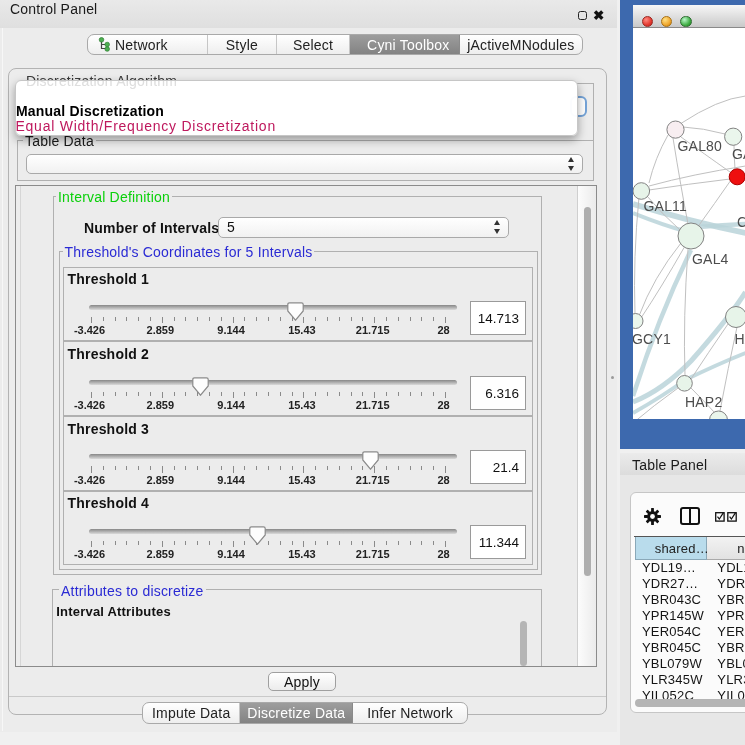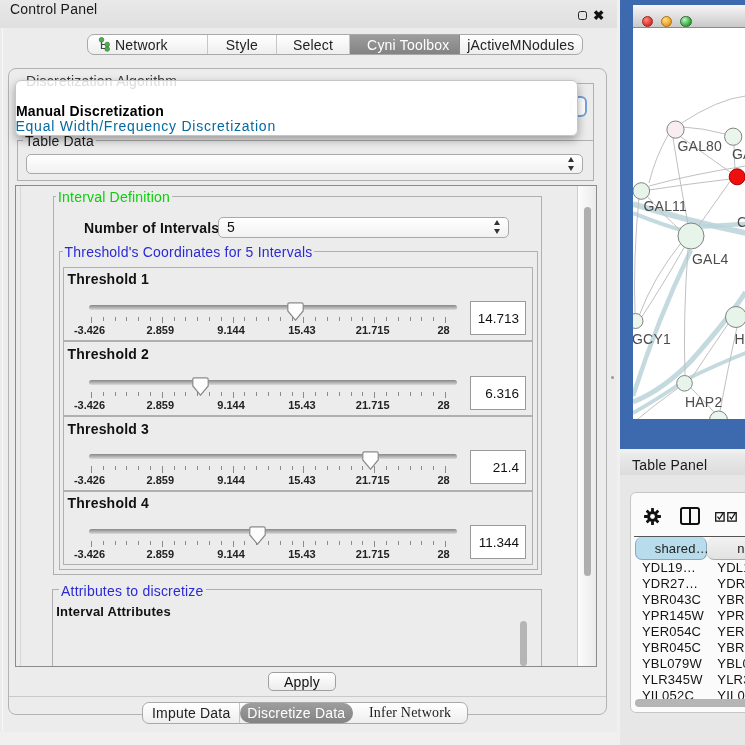--- a/index.html
+++ b/index.html
@@ -52,21 +52,21 @@
 
 #netwin{left:620px;top:0;width:125px;height:449px;background:#3d69ae;}
 #nettitle{left:12.5px;top:5px;width:112.5px;height:23px;background:linear-gradient(#f7f7f7,#c9c9c9);border-bottom:1px solid #8a8a8a;}
 .light{position:absolute;top:10.5px;width:11.6px;height:11.6px;border-radius:50%;}
 #netcanvas{left:12.5px;top:28px;width:112.5px;height:391px;background:#fff;overflow:hidden;}
 
 #tptitle{left:620px;top:453px;width:125px;height:21.5px;background:linear-gradient(#ebebeb,#dcdcdc);}
 #tptitle span{position:absolute;left:12px;top:4px;font-size:14px;color:#1a1a1a;}
 #tpbody{left:620px;top:474.5px;width:125px;height:270.5px;background:#e7e7e7;}
 #tpcard{left:9.7px;top:17px;width:120px;height:221px;background:#fbfbfb;border:1px solid #c6c6c6;border-radius:6px 0 0 6px;overflow:hidden;}
-.hdrcell{position:absolute;top:44.5px;height:22.7px;font-size:13px;color:#222;border-radius:7px;}
+.hdrcell{position:absolute;top:44.5px;height:22.7px;font-size:13px;color:#222;}
 .trow{position:absolute;left:0;width:120px;font-size:13px;color:#151515;white-space:nowrap;}
 </style>
 </head>
 <body>
 
 <div class="abs" id="cp"></div>
 <div class="abs" style="left:2px;top:28px;width:1px;height:703px;background:#f7f7f7;"></div>
 <div class="abs" id="cptitle">
     <span class="t">Control Panel</span>
   </div>
@@ -319,28 +319,28 @@
 
   <div class="abs" id="vsbtrack"></div>
   <div class="abs" id="vsbthumb"></div>
 </div>
 
 <div class="abs" id="applybtn">Apply</div>
 <div class="abs" style="left:9px;top:696px;width:597px;height:1px;background:#c9c9c9;"></div>
 
 <div class="abs tabstrip" id="bottabs">
   <div class="seg" style="width:98px;">Impute Data</div>
-  <div class="seg sel" style="width:113.5px;border-radius:10px;">Discretize Data</div>
-  <div class="seg" style="width:114.5px;font-family:Liberation Serif, serif;">Infer Network</div>
+  <div class="seg sel" style="width:113.5px;">Discretize Data</div>
+  <div class="seg" style="width:114.5px;">Infer Network</div>
 </div>
 
 <div class="abs" id="popup">
   <div class="abs" style="left:10px;top:-7px;font-size:14px;color:#dedede;">Discretization Algorithm</div>
   <div class="abs" style="left:0px;top:22.5px;font-size:14px;font-weight:bold;color:#000;">Manual Discretization</div>
-  <div class="abs" style="left:-0.5px;top:37.5px;font-size:14px;color:#0369a1;letter-spacing:0.75px;">Equal Width/Frequency Discretization</div>
+  <div class="abs" style="left:-0.5px;top:37.5px;font-size:14px;color:#be185d;letter-spacing:0.75px;">Equal Width/Frequency Discretization</div>
 </div>
 
 <div class="abs" style="left:610.5px;top:375.5px;width:3px;height:3px;border-radius:50%;background:#9a9a9a;"></div>
 
 <div class="abs" id="netwin">
   <div class="abs" id="nettitle">
     <div class="light" style="left:9px;background:radial-gradient(circle at 35% 30%,#ff8a80,#e33a30 60%,#b71c1c);border:0.5px solid #9a2720;"></div>
     <div class="light" style="left:28.4px;background:radial-gradient(circle at 35% 30%,#ffe082,#f0a830 60%,#c77800);border:0.5px solid #a87013;"></div>
     <div class="light" style="left:47.8px;background:radial-gradient(circle at 35% 30%,#b9f6ca,#43b047 60%,#1b7e20);border:0.5px solid #2c6b2f;"></div>
   </div>

